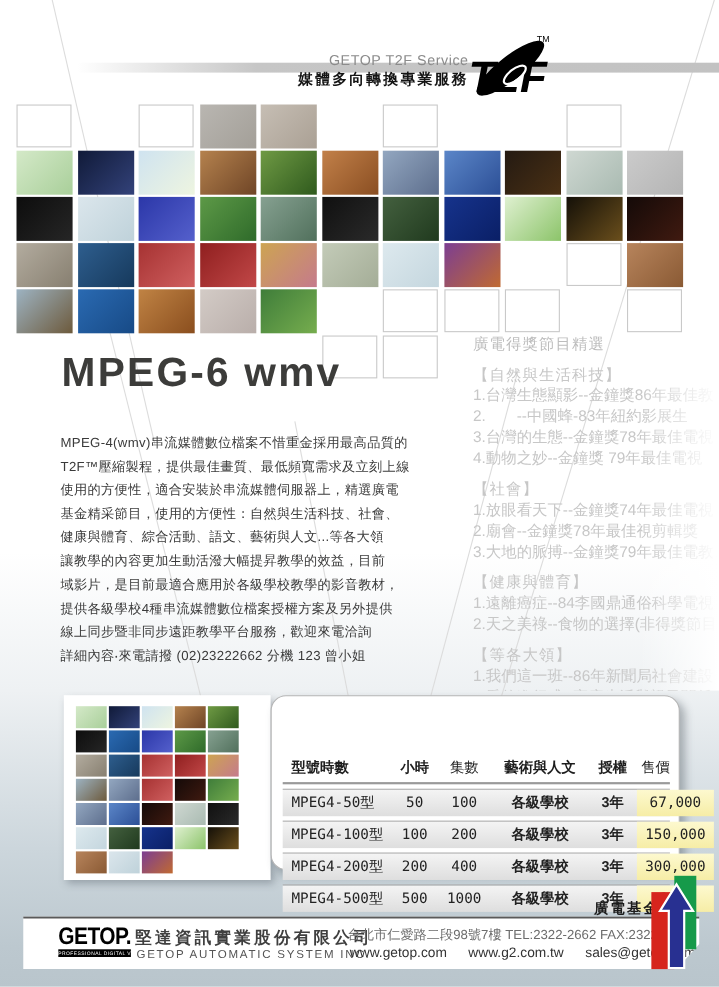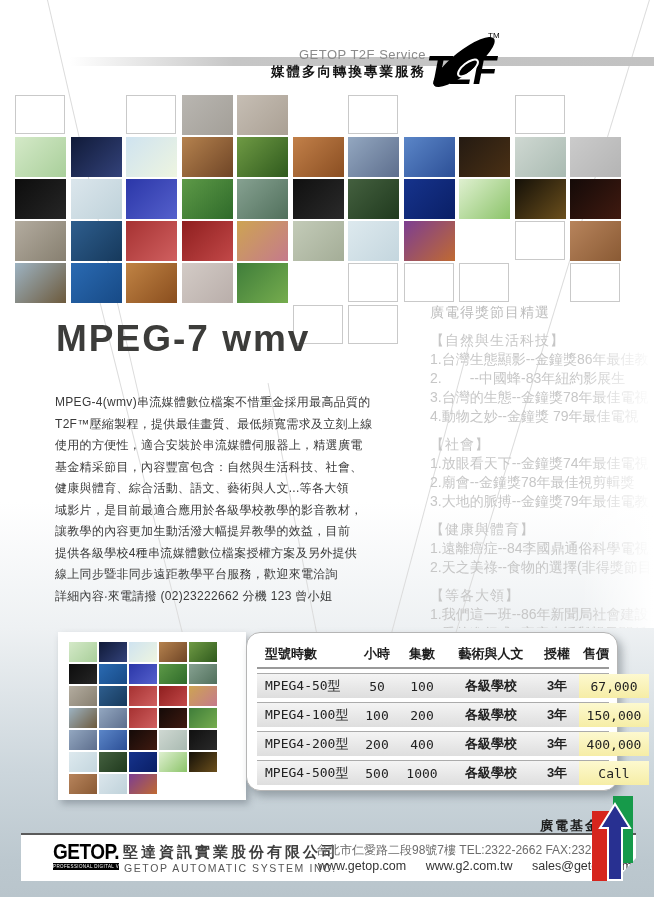--- a/index.html
+++ b/index.html
@@ -38,32 +38,32 @@
   .mini-card{position:absolute;left:58px;top:632px;width:188px;height:168px;background:#fff;z-index:4;
              box-shadow:3px 4px 7px rgba(60,70,80,.35);padding:0;}
   .mini-grid{position:absolute;left:11px;top:10px;display:grid;
              grid-template-columns:repeat(5,28px);grid-auto-rows:20px;gap:2px;}
   .mini-grid .mcell{width:28px;height:20px;}
   
   .price-card{position:absolute;left:246px;top:632px;width:370px;height:157px;z-index:5;
               background:#fff;border:1px solid #b5b5b5;border-radius:14px;
               box-shadow:4px 5px 8px rgba(60,70,80,.38);}
   .price-inner{position:absolute;left:10px;top:8px;right:8px;bottom:8px;}
-  .prow{display:grid;grid-template-columns:100px 40px 50px 88px 44px 70px;align-items:center;}
+  .prow{display:grid;grid-template-columns:100px 40px 50px 88px 44px 70px;align-items:center;margin-top:44px;}
   .phead{height:26px;font-size:13px;font-weight:bold;color:#1d1d1d;
          border-bottom:2px solid #9a9a9a;}
   .pdata{height:24px;margin-top:4px;background:linear-gradient(180deg,#f4f4f4,#dedede);
          border-top:1px solid #ababab;font-size:13px;color:#222;}
   .prow .c-model{padding-left:8px;font-family:"DejaVu Sans Mono",monospace;font-size:13px;}
   .prow .c-num{font-family:"DejaVu Sans Mono",monospace;text-align:center;}
   .prow .c-zh{font-weight:bold;}
   .prow .c-price{height:100%;display:flex;align-items:center;justify-content:center;
                  font-family:"DejaVu Sans Mono",monospace;}
   .pdata .c-price{background:linear-gradient(180deg,#fdf9cf,#f6eda6);}
-  .phead .c-price{padding-left:4px;justify-content:flex-start;font-family:"Liberation Sans",sans-serif;font-weight:bold;}
+  .phead .c-price{padding-left:4px;justify-content:flex-start;font-family:"Liberation Sans",sans-serif;font-weight:normal;}
   
   .sponsor-label{position:absolute;left:540px;top:817px;z-index:6;font-size:13px;
                  font-weight:bold;color:#1c1c1c;letter-spacing:2px;}
   .sponsor-logo{position:absolute;left:592px;top:796px;z-index:7;}
   .footer-bar{position:absolute;left:21px;top:833px;width:615px;height:46px;z-index:5;background:#fff;
               border-top:2px solid #5a5a5a;
               clip-path:polygon(0 0,100% 0,100% 52%,96.6% 100%,0 100%);}
   .getop-block{position:absolute;left:32px;top:7px;width:66px;}
   .getop-word{font-size:19px;font-weight:bold;color:#000;letter-spacing:-.5px;
               transform:scaleY(1.15);transform-origin:left top;line-height:18px;}
@@ -145,30 +145,30 @@
       <div class="cell" style="left: 181.5px; top: 263px; background: linear-gradient(135deg, rgb(211, 203, 198), rgb(185, 174, 170));"></div>
       <div class="cell" style="left: 237px; top: 263px; background: linear-gradient(135deg, rgb(63, 125, 58), rgb(118, 173, 78));"></div>
       <div class="cell empty" style="left: 348px; top: 263px;"></div>
       <div class="cell empty" style="left: 403.5px; top: 263px;"></div>
       <div class="cell empty" style="left: 459px; top: 263px;"></div>
       <div class="cell empty" style="left: 570px; top: 263px;"></div>
       <div class="cell empty" style="left: 292.5px; top: 305px;"></div>
       <div class="cell empty" style="left: 348px; top: 305px;"></div>
     </div>
 
-  <div class="title1">MPEG-7 wmv</div>
+  <div class="title1">MPEG-6 wmv</div>
 
   <div class="bodytext" id="body-text">
       <div class="bline">MPEG-4(wmv)串流媒體數位檔案不惜重金採用最高品質的</div>
       <div class="bline">T2F™壓縮製程，提供最佳畫質、最低頻寬需求及立刻上線</div>
       <div class="bline">使用的方便性，適合安裝於串流媒體伺服器上，精選廣電</div>
-      <div class="bline">基金精采節目，內容豐富包含：自然與生活科技、社會、</div>
+      <div class="bline">基金精采節目，使用的方便性：自然與生活科技、社會、</div>
       <div class="bline">健康與體育、綜合活動、語文、藝術與人文...等各大領</div>
+      <div class="bline">讓教學的內容更加生動活潑大幅提昇教學的效益，目前</div>
       <div class="bline">域影片，是目前最適合應用於各級學校教學的影音教材，</div>
-      <div class="bline">讓教學的內容更加生動活潑大幅提昇教學的效益，目前</div>
       <div class="bline">提供各級學校4種串流媒體數位檔案授權方案及另外提供</div>
       <div class="bline">線上同步暨非同步遠距教學平台服務，歡迎來電洽詢</div>
       <div class="bline">詳細內容‧來電請撥 (02)23222662 分機 123 曾小姐</div>
     </div>
 
   <div class="awards" id="awards">
     <div class="atitle">廣電得獎節目精選</div>
     <div id="awards-sections">
         <div class="aheading">【自然與生活科技】</div>
         <div class="aitem">1.台灣生態顯影--金鐘獎86年最佳教</div>
@@ -225,21 +225,21 @@
         <div class="mcell" style="background: linear-gradient(135deg, rgb(219, 230, 236), rgb(191, 210, 218));"></div>
         <div class="mcell" style="background: linear-gradient(135deg, rgb(124, 62, 146), rgb(192, 106, 50));"></div>
       </div>
   </div>
 
   <div class="price-card">
     <div class="price-inner">
       <div class="prow phead">
         <div class="c-model" style="font-family:'Liberation Sans',sans-serif;font-weight:bold;">型號時數</div>
         <div class="c-num" style="font-family:'Liberation Sans',sans-serif;font-weight:bold;">小時</div>
-        <div class="c-num" style="font-family:'Liberation Sans',sans-serif;font-weight:bold;">集數</div>
+        <div class="c-num" style="font-family:'Liberation Sans',sans-serif;font-weight:normal;">集數</div>
         <div class="c-zh" style="text-align:center;">藝術與人文</div>
         <div class="c-zh" style="text-align:center;">授權</div>
         <div class="c-price">售價</div>
       </div>
       <div id="pricing-rows">
           <div class="prow pdata">
             <div class="c-model">MPEG4-50型</div>
             <div class="c-num">50</div>
             <div class="c-num">100</div>
             <div class="c-zh" style="text-align: center;">各級學校</div>
@@ -253,21 +253,21 @@
             <div class="c-zh" style="text-align: center;">各級學校</div>
             <div class="c-zh" style="text-align: center;">3年</div>
             <div class="c-price">150,000</div>
           </div>
           <div class="prow pdata">
             <div class="c-model">MPEG4-200型</div>
             <div class="c-num">200</div>
             <div class="c-num">400</div>
             <div class="c-zh" style="text-align: center;">各級學校</div>
             <div class="c-zh" style="text-align: center;">3年</div>
-            <div class="c-price">400,000</div>
+            <div class="c-price">300,000</div>
           </div>
           <div class="prow pdata">
             <div class="c-model">MPEG4-500型</div>
             <div class="c-num">500</div>
             <div class="c-num">1000</div>
             <div class="c-zh" style="text-align: center;">各級學校</div>
             <div class="c-zh" style="text-align: center;">3年</div>
             <div class="c-price">Call</div>
           </div>
         </div>

